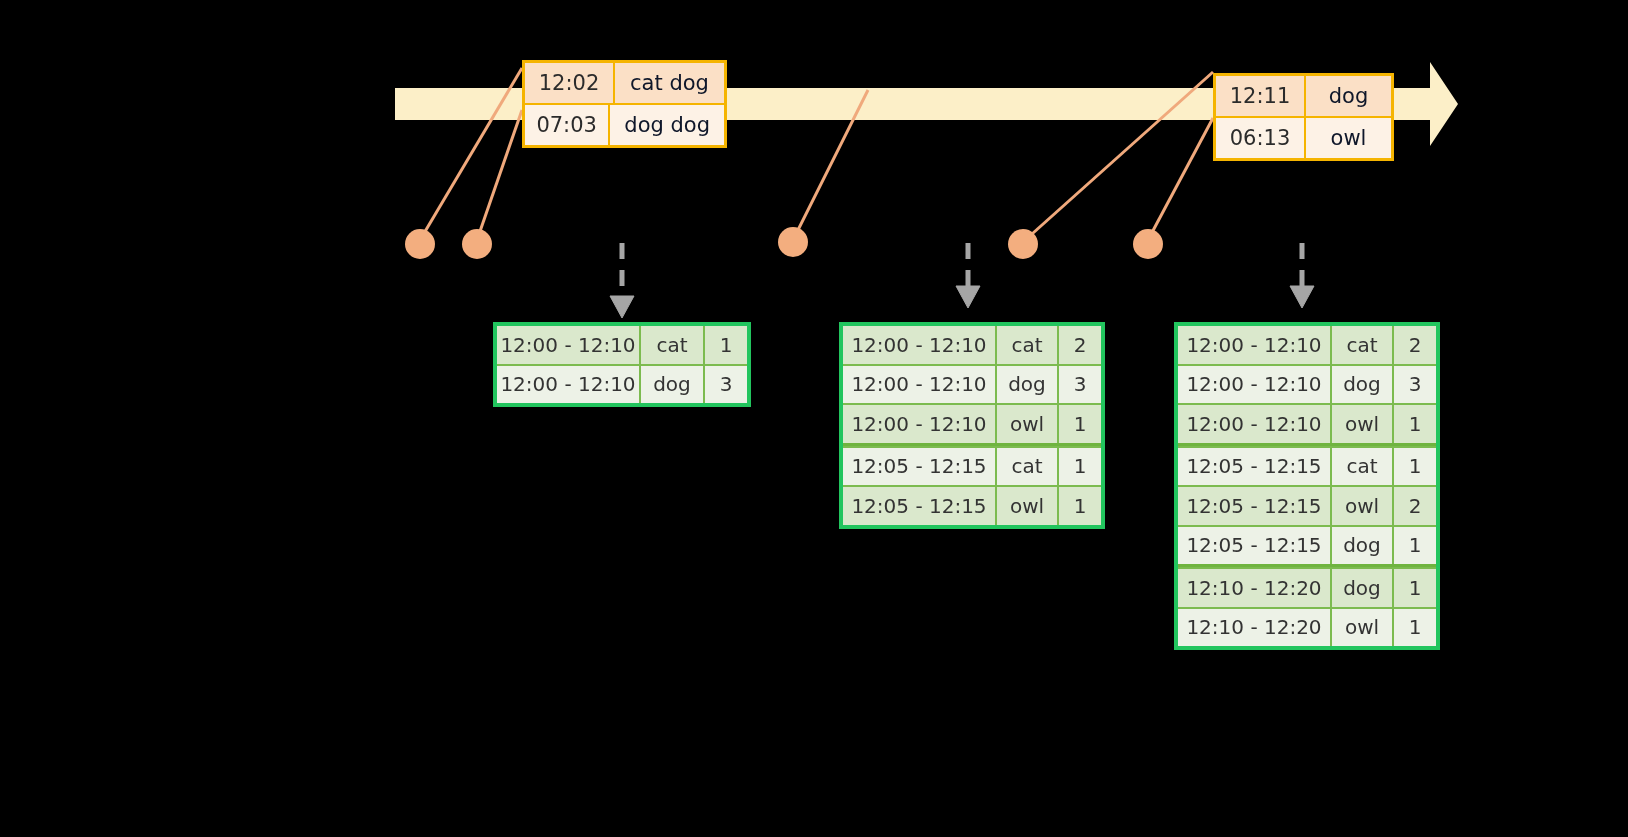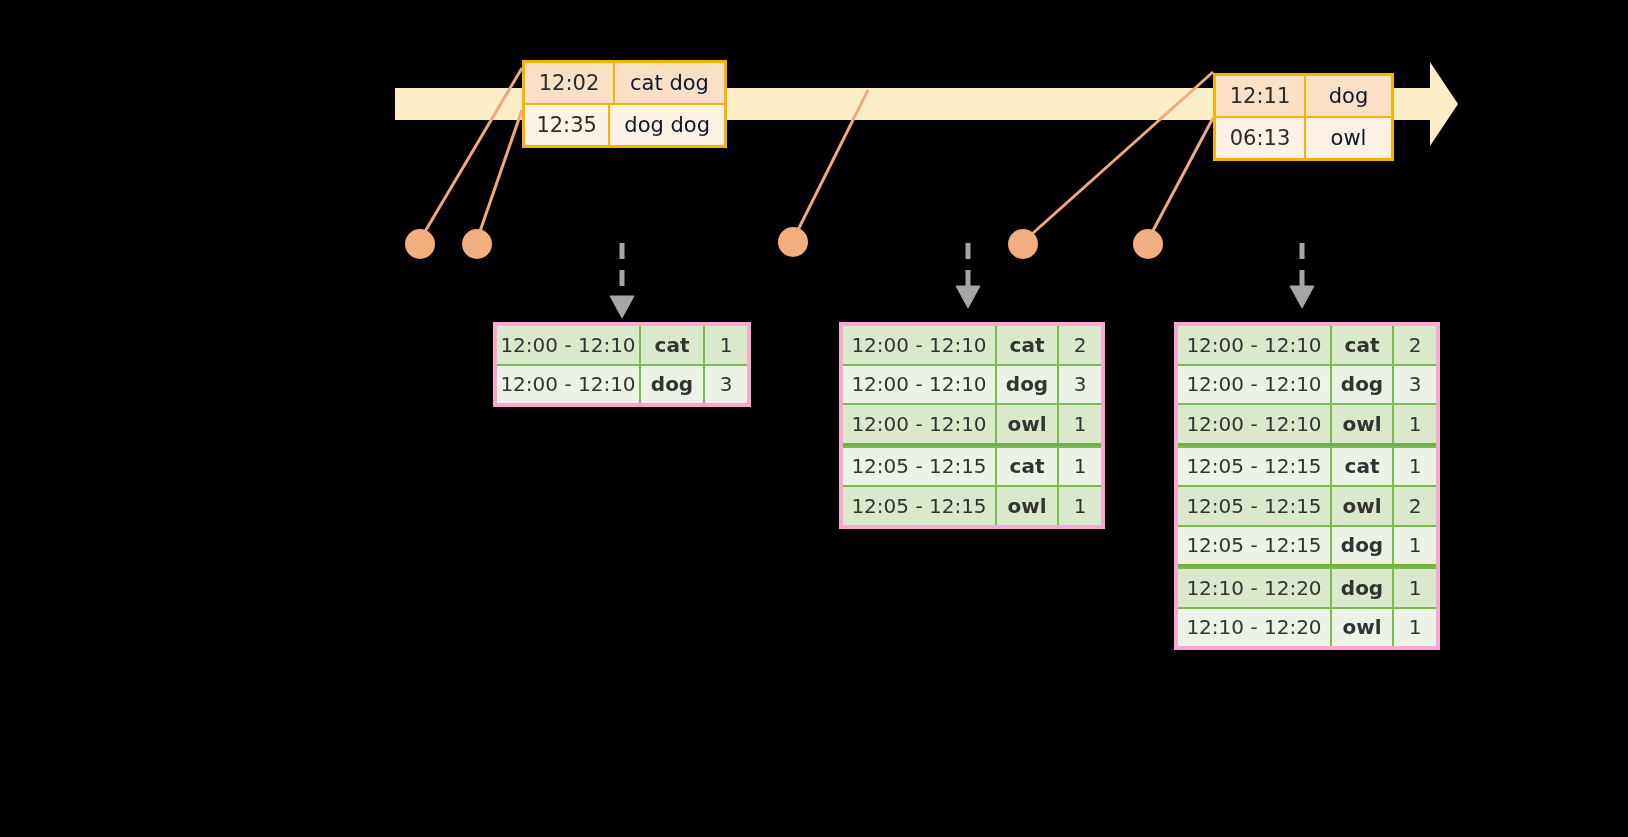--- a/index.html
+++ b/index.html
@@ -66,21 +66,21 @@
     justify-content: center;
     font-size: 21px;
     color: #0f172a;
     padding: 0 14px;
     white-space: nowrap;
   }
 
   
   .result-table {
     position: absolute;
-    border: 4px solid #f9a8d4;
+    border: 4px solid #22c55e;
     box-sizing: border-box;
     background: #ffffff;
   }
   .rt-row {
     display: flex;
     flex-direction: row;
     height: 37.5px;
   }
   .rt-row.even { background: #DAE8CC; }
   .rt-row.odd  { background: #EDF2E7; }
@@ -88,21 +88,21 @@
   .rt-row.group-end { border-bottom: 3px solid #6FB43F; }
   .rt-cell {
     display: flex;
     align-items: center;
     justify-content: center;
     font-size: 20px;
     color: #333333;
     box-sizing: border-box;
   }
   .rt-cell.window { border-right: 2px solid #7CBB4F; }
-  .rt-cell.key    { border-right: 2px solid #7CBB4F; font-weight: bold; }
+  .rt-cell.key    { border-right: 2px solid #7CBB4F; }
 
   
   .t1 .rt-cell.window { width: 144px; }
   .t1 .rt-cell.key    { width: 64px; }
   .t1 .rt-cell.count  { width: 42px; }
 
   .t2 .rt-cell.window { width: 154px; }
   .t2 .rt-cell.key    { width: 62px; }
   .t2 .rt-cell.count  { width: 42px; }
 
@@ -152,21 +152,21 @@
       </g>
     </g>
   </svg>
 
   <div class="event-box" id="event-group-1" style="left:522px; top:60px; width:205px;">
     <div class="event-row shade">
       <div class="event-time">12:02</div>
       <div class="event-text">cat dog</div>
     </div>
     <div class="event-row noshade">
-      <div class="event-time">12:35</div>
+      <div class="event-time">07:03</div>
       <div class="event-text">dog dog</div>
     </div>
   </div>
 
 
   <div class="event-box" id="event-group-3" style="left:1213px; top:73px; width:181px;">
     <div class="event-row shade">
       <div class="event-time">12:11</div>
       <div class="event-text">dog</div>
     </div>

